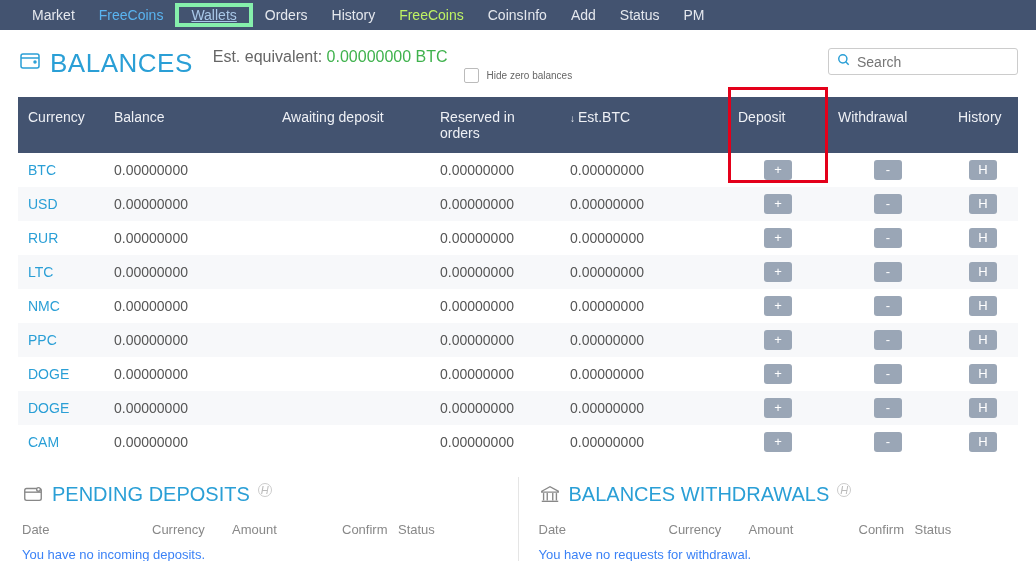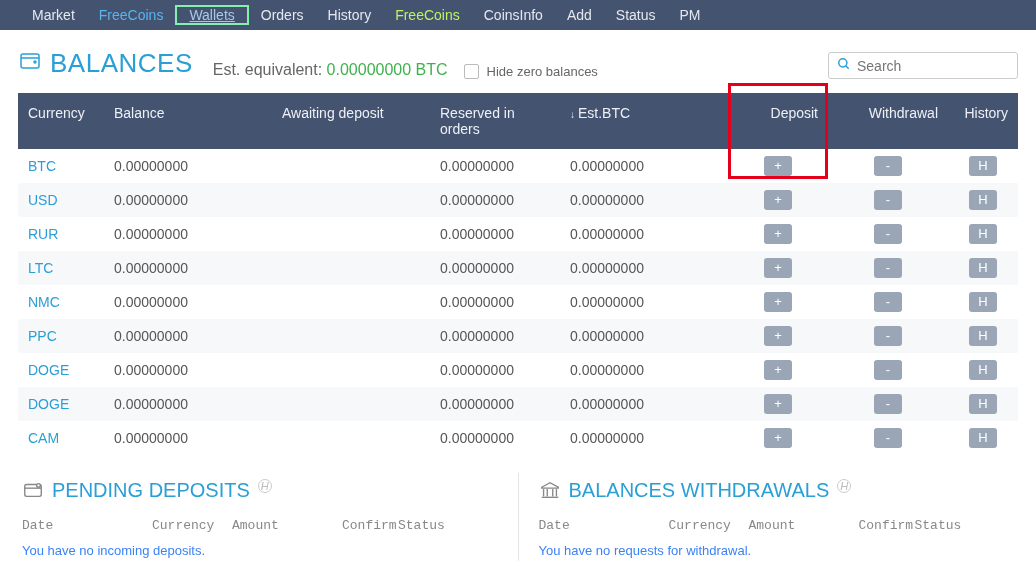--- a/index.html
+++ b/index.html
@@ -2,51 +2,51 @@
 <html><head>
 <meta charset="utf-8">
 <style>
 * { box-sizing: border-box; margin: 0; padding: 0; }
 body { font-family: Arial, Helvetica, sans-serif; font-size: 14px; color: #333; background: #fff; width: 1036px; }
 .topnav { background: #435370; height: 30px; display: flex; align-items: center; padding: 0 20px; font-size: 14px; }
 .topnav a { color: #e5e8ee; text-decoration: none; padding: 6px 12px; cursor: pointer; }
 .topnav a.link-blue { color: #5ab4f0; }
 .topnav a.link-green { color: #bef264; }
 .topnav a.active { text-decoration: underline; color: #a9c8e8; }
-.nav-hl { border: 2px solid #86efac; display: inline-block; padding: 0; }
+.nav-hl { border: 4px solid #86efac; display: inline-block; padding: 0; }
 .page { padding: 18px 18px 30px 18px; }
-.bal-header { display: flex; align-items: flex-end; margin-bottom: 14px; }
+.bal-header { display: flex; align-items: flex-start; margin-bottom: 14px; }
 .bal-header h1 { color: #2a9fd6; font-weight: 400; font-size: 26px; letter-spacing: 0.5px; display: flex; align-items: center; }
 .bal-header h1 .icon { margin-right: 8px; }
 .est { margin-left: 20px; font-size: 16px; color: #666; }
 .est .amt { color: #3fb24d; }
-.hide-zero { margin-left: 16px; display: flex; align-items: center; color: #666; font-size: 13px; cursor: pointer; }
+.hide-zero { margin-left: 16px; display: flex; align-items: center; color: #666; font-size: 10px; cursor: pointer; margin-top: 20px; }
 .hide-zero .chk { width: 15px; height: 15px; border: 1px solid #bbb; border-radius: 2px; margin-right: 8px; display: inline-block; }
 .search-wrap { margin-left: auto; border: 1px solid #ccc; border-radius: 3px; display: flex; align-items: center; padding: 4px 8px; width: 190px; }
 .search-wrap .sicon { color: #2a9fd6; margin-right: 6px; font-size: 15px; }
 .search-wrap input { border: none; outline: none; font-size: 14px; width: 100%; color: #999; }
 table.bal { width: 100%; border-collapse: collapse; }
 table.bal thead th { background: #435370; color: #eef0f5; font-weight: 400; text-align: left; padding: 12px 10px; font-size: 14px; vertical-align: top; }
-table.bal thead th.center { text-align: right; margin-top: 44px; }
+table.bal thead th.center { text-align: left; margin-top: 44px; }
 table.bal tbody tr:nth-child(even) { background: #f7f8fa; }
 table.bal tbody td { padding: 7px 10px; font-size: 14px; color: #555; }
 table.bal tbody td a { color: #2a9fd6; text-decoration: none; }
 table.bal tbody td.center { text-align: center; }
 .btn-sm { display: inline-block; background: #9aa6b6; color: #fff; border: none; border-radius: 3px; padding: 2px 0; width: 28px; text-align: center; font-size: 13px; cursor: pointer; line-height: 16px; }
 .dep-hl { position: relative; }
 .dep-hl::after { content: ""; position: absolute; top: -10px; left: 0; right: 0; bottom: -30px; border: 3px solid #e4001a; pointer-events: none; }
 .panels { display: flex; margin-top: 18px; }
 .panel { flex: 1; padding: 6px 4px; }
 .panel:first-child { border-right: 1px solid #e5e5e5; padding-right: 20px; }
 .panel:last-child { padding-left: 20px; }
 .panel h2 { color: #2a9fd6; font-weight: 400; font-size: 20px; display: flex; align-items: flex-start; margin-bottom: 12px; }
 .panel h2 .picon { margin-right: 8px; color: #888; }
 .panel h2 .help { font-size: 11px; color: #bbb; border: 1px solid #ccc; border-radius: 50%; width: 14px; height: 14px; display: inline-flex; align-items: center; justify-content: center; margin-left: 8px; font-style: italic; }
 .subhdr { display: flex; color: #888; font-size: 13px; margin-bottom: 10px; }
-.subhdr span { margin-right: 40px; font-family: Liberation Mono, monospace; }
+.subhdr span { margin-right: 40px; }
 .subhdr .c-date { width: 130px; margin-right: 0; }
 .subhdr .c-cur { width: 80px; margin-right: 0; }
 .subhdr .c-amt { width: 110px; margin-right: 0; }
 .subhdr .c-conf { width: 56px; margin-right: 0; }
 .empty { color: #3b82f6; font-size: 13px; }
 .sort-arrow { font-size: 10px; margin-right: 3px; }
 svg.wallet-icon { width: 24px; height: 24px; }
 svg.bank-icon { width: 22px; height: 22px; }
 svg.card-icon { width: 22px; height: 22px; }
 </style>

